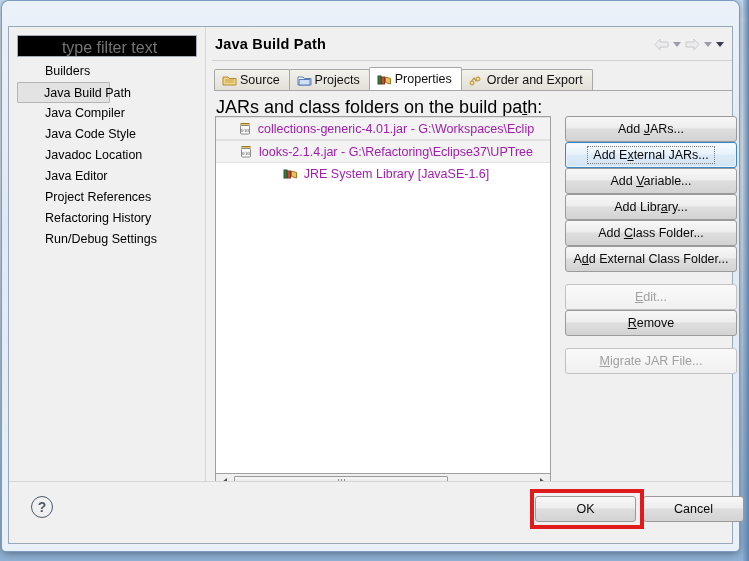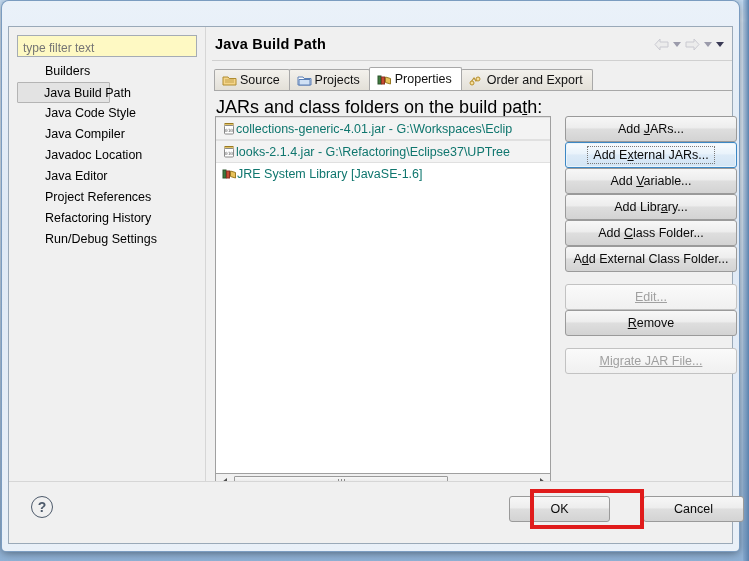--- a/index.html
+++ b/index.html
@@ -44,22 +44,22 @@
     background:linear-gradient(180deg,#e88b84,#c4453c 55%,#d9635a);}
   .wbtn i{position:absolute;left:50%;top:50%;transform:translate(-50%,-50%);
     font-style:normal;font-size:11px;color:#33414f;line-height:1;}
   #btn-close i{color:#fff;font-weight:bold;font-size:12px;text-shadow:0 1px 1px rgba(0,0,0,.4);}
   #btn-min i{width:10px;height:3px;background:#44525f;border:0;display:block;margin-top:3px;}
   .sqicon{display:block;width:9px;height:9px;border:1px solid #44525f;box-sizing:border-box;}
   .sqicon::after{content:"";display:block;width:3px;height:3px;border:1px solid #44525f;margin:1px auto 0;}
 
   
   #filter-input{position:absolute;left:8px;top:8px;width:180px;height:22px;
-    border:1px solid #a5acb5;background:#fef9c3;box-sizing:border-box;
-    font-size:12px;color:#808080;padding:3px 0 0 5px;}
+    border:1px solid #a5acb5;background:#000000;box-sizing:border-box;
+    font-size:16px;color:#808080;padding:3px 0 0 5px;text-align:center;}
   #tree{position:absolute;left:8px;top:34px;width:180px;height:447px;
     background:#f0f0f0;overflow:hidden;}
   .tree-item{height:21px;line-height:21px;padding-left:28px;font-size:12.5px;color:#000;
     white-space:nowrap;}
   .tree-item.selected{background:#e3e3e3;border:1px solid #b4b4b4;
     box-sizing:border-box;width:93px;border-radius:1px;padding-left:26px;}
 
   #vsep{position:absolute;left:196px;top:0;width:1px;height:516px;background:#d6d6d6;}
 
   
@@ -77,22 +77,22 @@
   .tab{height:21px;display:flex;align-items:center;gap:3px;padding:0 9px 0 7px;
     border:1px solid #a8a8a8;border-bottom:none;box-sizing:border-box;
     background:linear-gradient(180deg,#f3f1ec,#e3e0d8);font-size:12.5px;color:#111;
     margin-right:-1px;border-radius:2px 2px 0 0;white-space:nowrap;}
   .tab.active{background:#fff;border-color:#a8a8a8;height:23px;position:relative;z-index:3;}
   #tab-underline{position:absolute;left:205px;top:63px;width:518px;height:1px;background:#a8a8a8;}
 
   #list-label{position:absolute;left:207px;top:70px;font-size:18px;color:#000;}
   #listbox{position:absolute;left:206px;top:89px;width:336px;height:358px;
     background:#fff;border:1px solid #a0a0a0;box-sizing:border-box;overflow:hidden;}
-  .jrow{height:21px;display:flex;align-items:center;padding-left:6px;
-    font-size:12.5px;color:#0f766e;white-space:nowrap;}
+  .jrow{height:21px;display:flex;align-items:center;gap:6px;padding-left:6px;
+    font-size:12.5px;color:#a21caf;white-space:nowrap;justify-content:center;}
   .jrow.hl{background:#f3f3f3;border-top:1px solid #e0e0e0;border-bottom:1px solid #e0e0e0;}
 
   
   #hscroll{position:absolute;left:206px;top:447px;width:336px;height:17px;
     border:1px solid #a0a0a0;border-top:none;box-sizing:border-box;background:#f0f0f0;
     display:flex;align-items:center;}
   .sbtn{width:16px;height:15px;display:flex;align-items:center;justify-content:center;flex:0 0 auto;}
   .sarrowL{width:0;height:0;border-top:4px solid transparent;border-bottom:4px solid transparent;border-right:5px solid #4d4d4d;}
   .sarrowR{width:0;height:0;border-top:4px solid transparent;border-bottom:4px solid transparent;border-left:5px solid #4d4d4d;}
   #thumb{height:13px;background:linear-gradient(180deg,#f6f6f6,#dcdcdc);
@@ -104,36 +104,36 @@
   
   #btncol{position:absolute;left:556px;top:89px;width:172px;}
   .btn{width:172px;height:26px;border:1px solid #9a9a9a;
     box-sizing:border-box;border-radius:3px;font-size:12.5px;color:#0a0a0a;
     background:linear-gradient(180deg,#f7f7f7 0%,#ededed 45%,#dedede 50%,#d3d3d3 100%);
     display:flex;align-items:center;justify-content:center;cursor:default;}
   .btn.focused{border:1px solid #3c87c4;box-shadow:inset 0 0 0 1px #eaf4fb;
     background:linear-gradient(180deg,#f8fbfe 0%,#e9f3fb 45%,#dceaf7 50%,#d2e5f5 100%);}
   .btn.focused .inner{border:1px dotted #7a7a7a;padding:1px 5px;}
   .btn.disabled{color:#a0a0a0;border-color:#c2c2c2;
-    background:linear-gradient(180deg,#fafafa,#f0f0f0);text-decoration:underline;}
+    background:linear-gradient(180deg,#fafafa,#f0f0f0);}
   .gap{height:12px;}
   u{text-decoration:underline;}
 
   
   #bottombar{position:absolute;left:0;bottom:0;width:723px;height:61px;
     background:#f0f0f0;border-top:1px solid #d6d6d6;}
   #help-icon{position:absolute;left:22px;top:14px;width:22px;height:22px;
     border:1.6px solid #4d5a6b;border-radius:50%;color:#4d5a6b;font-size:14px;
     font-weight:bold;display:flex;align-items:center;justify-content:center;
     box-sizing:border-box;}
   .dlgbtn{position:absolute;top:14px;width:101px;height:26px;border:1px solid #9a9a9a;
     box-sizing:border-box;border-radius:3px;font-size:12.5px;color:#0a0a0a;
     background:linear-gradient(180deg,#f7f7f7 0%,#ededed 45%,#dedede 50%,#d3d3d3 100%);
     display:flex;align-items:center;justify-content:center;cursor:default;}
-  #ok-button{left:500px;}
+  #ok-button{left:526px;}
   #cancel-button{left:634px;}
   #ok-highlight{position:absolute;left:521px;top:7px;width:114px;height:40px;
     border:4px solid #e01b1b;box-sizing:border-box;pointer-events:none;}
 
   .icon{flex:0 0 auto;display:inline-block;}
 </style>
 </head>
 <body>
 
 <div id="bg">
@@ -148,22 +148,22 @@
 <div id="dialog">
 
 
   <div id="frame-inner">
 
     <input id="filter-input" value="" placeholder="type filter text" style="">
 
     <div id="tree">
       <div class="tree-item"><span>Builders</span></div>
       <div class="tree-item selected"><span>Java Build Path</span></div>
+      <div class="tree-item"><span>Java Compiler</span></div>
       <div class="tree-item"><span>Java Code Style</span></div>
-      <div class="tree-item"><span>Java Compiler</span></div>
       <div class="tree-item"><span>Javadoc Location</span></div>
       <div class="tree-item"><span>Java Editor</span></div>
       <div class="tree-item"><span>Project References</span></div>
       <div class="tree-item"><span>Refactoring History</span></div>
       <div class="tree-item"><span>Run/Debug Settings</span></div>
     </div>
 
     <div id="vsep"></div>
 
     <div id="page-title">Java Build Path</div>

